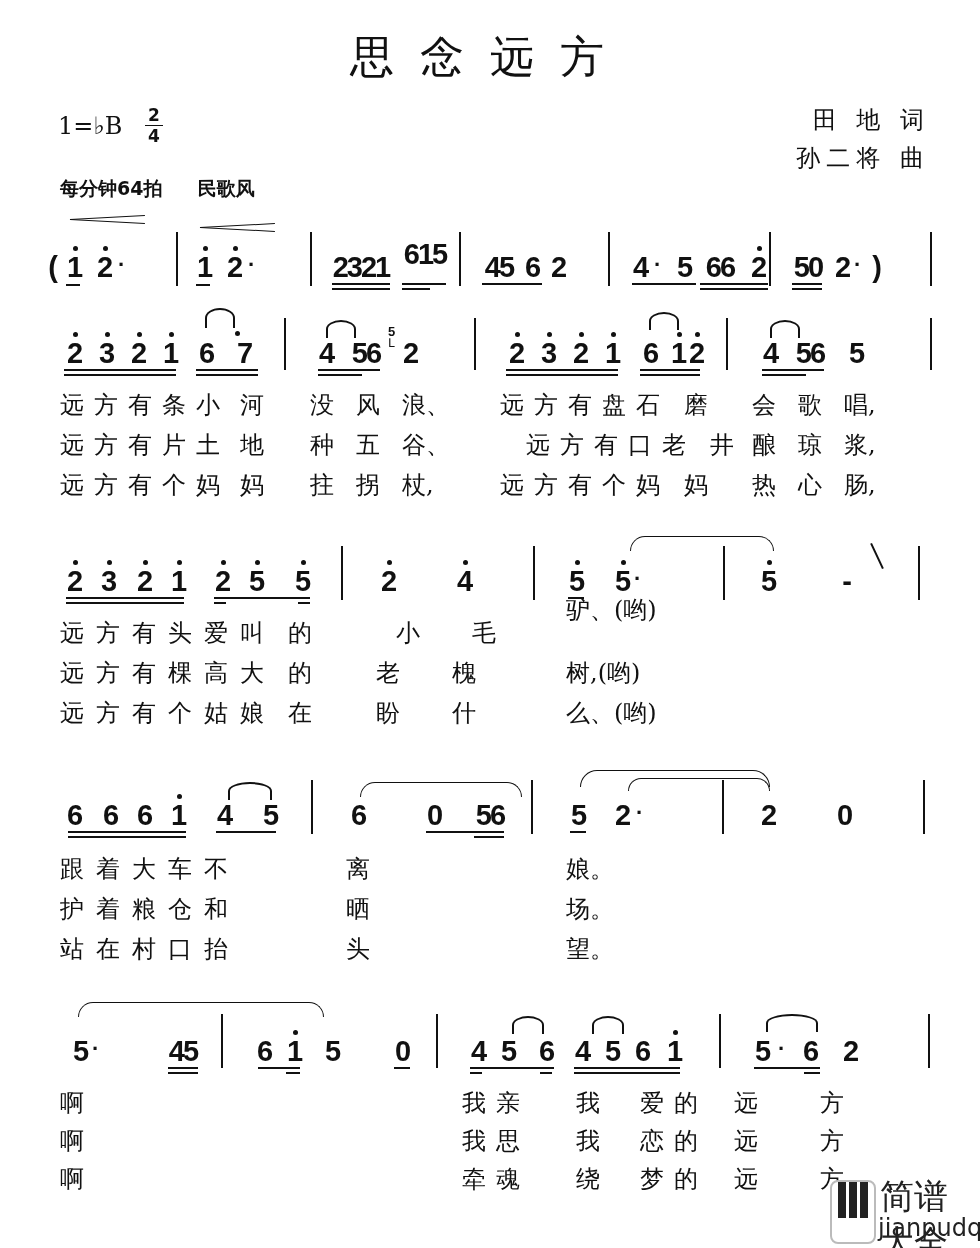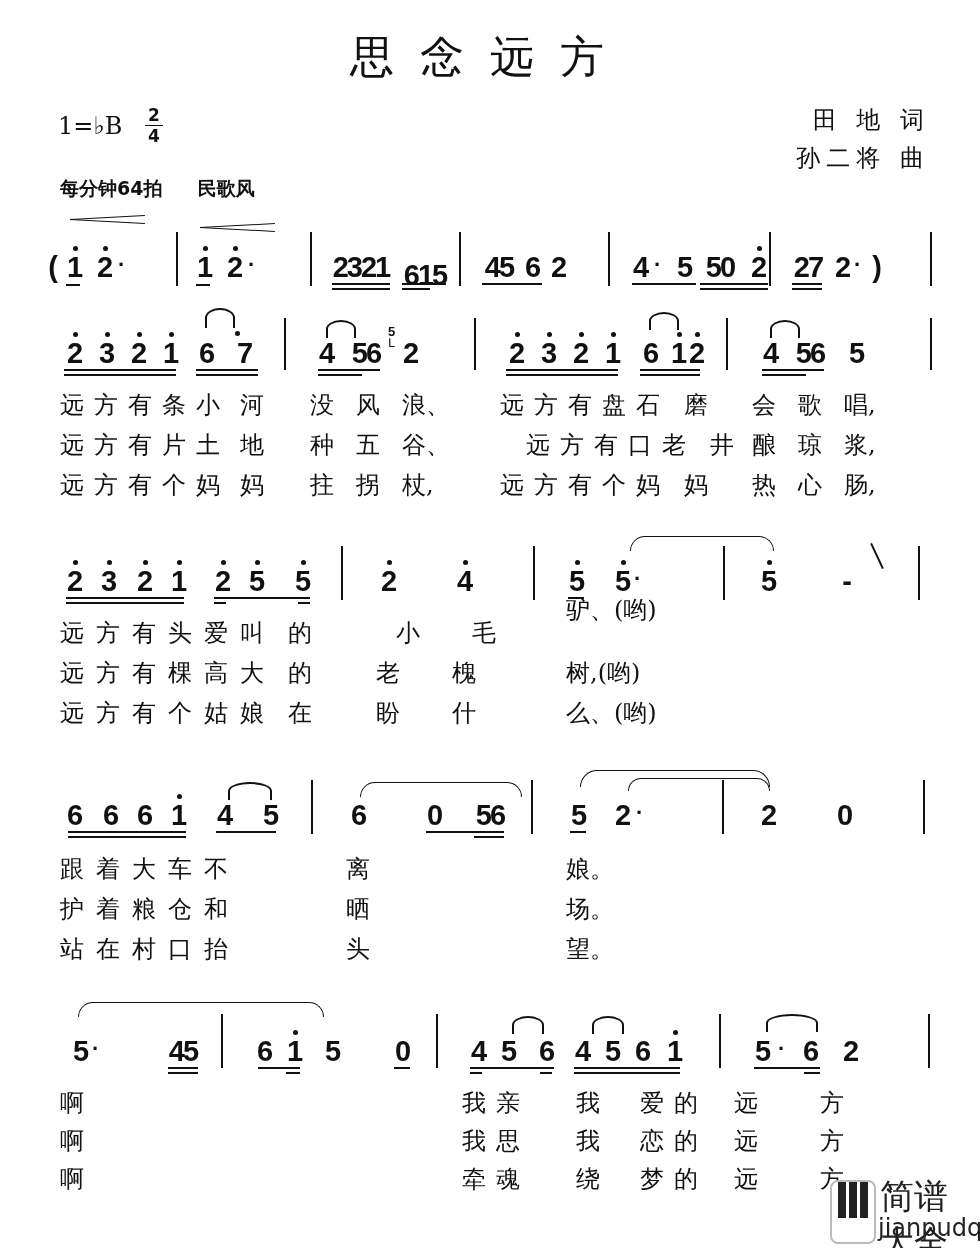--- a/index.html
+++ b/index.html
@@ -62,42 +62,42 @@
 
   <div class="abs note" style="left:194px;top:252px">1<span class="dot-above"></span></div>
   <div class="abs ul" style="left:196px;top:284px;width:14px"></div>
   <div class="abs note" style="left:224px;top:252px">2<span class="dot-above"></span></div>
   <div class="abs aug" style="left:248px;top:252px">·</div>
   <div class="abs barline" style="left:310px;top:232px;height:54px"></div>
 
   <div class="abs note" style="left:332px;top:252px;width:58px;letter-spacing:-2px">2321</div>
   <div class="abs ul" style="left:332px;top:283px;width:58px"></div>
   <div class="abs ul" style="left:332px;top:288px;width:58px"></div>
-  <div class="abs note" style="left:402px;top:260px;width:46px;letter-spacing:-2px">615</div>
+  <div class="abs note" style="left:402px;top:239px;width:46px;letter-spacing:-2px">615</div>
   <div class="abs ul" style="left:402px;top:283px;width:44px"></div>
   <div class="abs ul" style="left:402px;top:288px;width:28px"></div>
   <div class="abs barline" style="left:459px;top:232px;height:54px"></div>
 
   <div class="abs note" style="left:482px;top:252px;width:34px;letter-spacing:-2px">45</div>
   <div class="abs note" style="left:522px;top:252px">6</div>
   <div class="abs ul" style="left:482px;top:283px;width:60px"></div>
   <div class="abs note" style="left:548px;top:252px">2</div>
   <div class="abs barline" style="left:608px;top:232px;height:54px"></div>
 
   <div class="abs note" style="left:630px;top:252px">4</div>
   <div class="abs aug" style="left:654px;top:252px">·</div>
   <div class="abs note" style="left:674px;top:252px">5</div>
   <div class="abs ul" style="left:632px;top:283px;width:64px"></div>
-  <div class="abs note" style="left:700px;top:252px;width:40px;letter-spacing:-2px">50</div>
+  <div class="abs note" style="left:700px;top:252px;width:40px;letter-spacing:-2px">66</div>
   <div class="abs note" style="left:748px;top:252px">2<span class="dot-above"></span></div>
   <div class="abs ul" style="left:700px;top:283px;width:68px"></div>
   <div class="abs ul" style="left:700px;top:288px;width:68px"></div>
   <div class="abs barline" style="left:769px;top:232px;height:54px"></div>
 
-  <div class="abs note" style="left:790px;top:252px;width:36px;letter-spacing:-2px">27</div>
+  <div class="abs note" style="left:790px;top:252px;width:36px;letter-spacing:-2px">50</div>
   <div class="abs ul" style="left:792px;top:283px;width:30px"></div>
   <div class="abs ul" style="left:792px;top:288px;width:30px"></div>
   <div class="abs note" style="left:832px;top:252px">2</div>
   <div class="abs aug" style="left:854px;top:252px">·</div>
   <div class="abs note" style="left:866px;top:252px">)</div>
   <div class="abs barline" style="left:930px;top:232px;height:54px"></div>
 </div>
 
 <div class="abs" style="left:0;top:0;width:980px;height:0">
 

